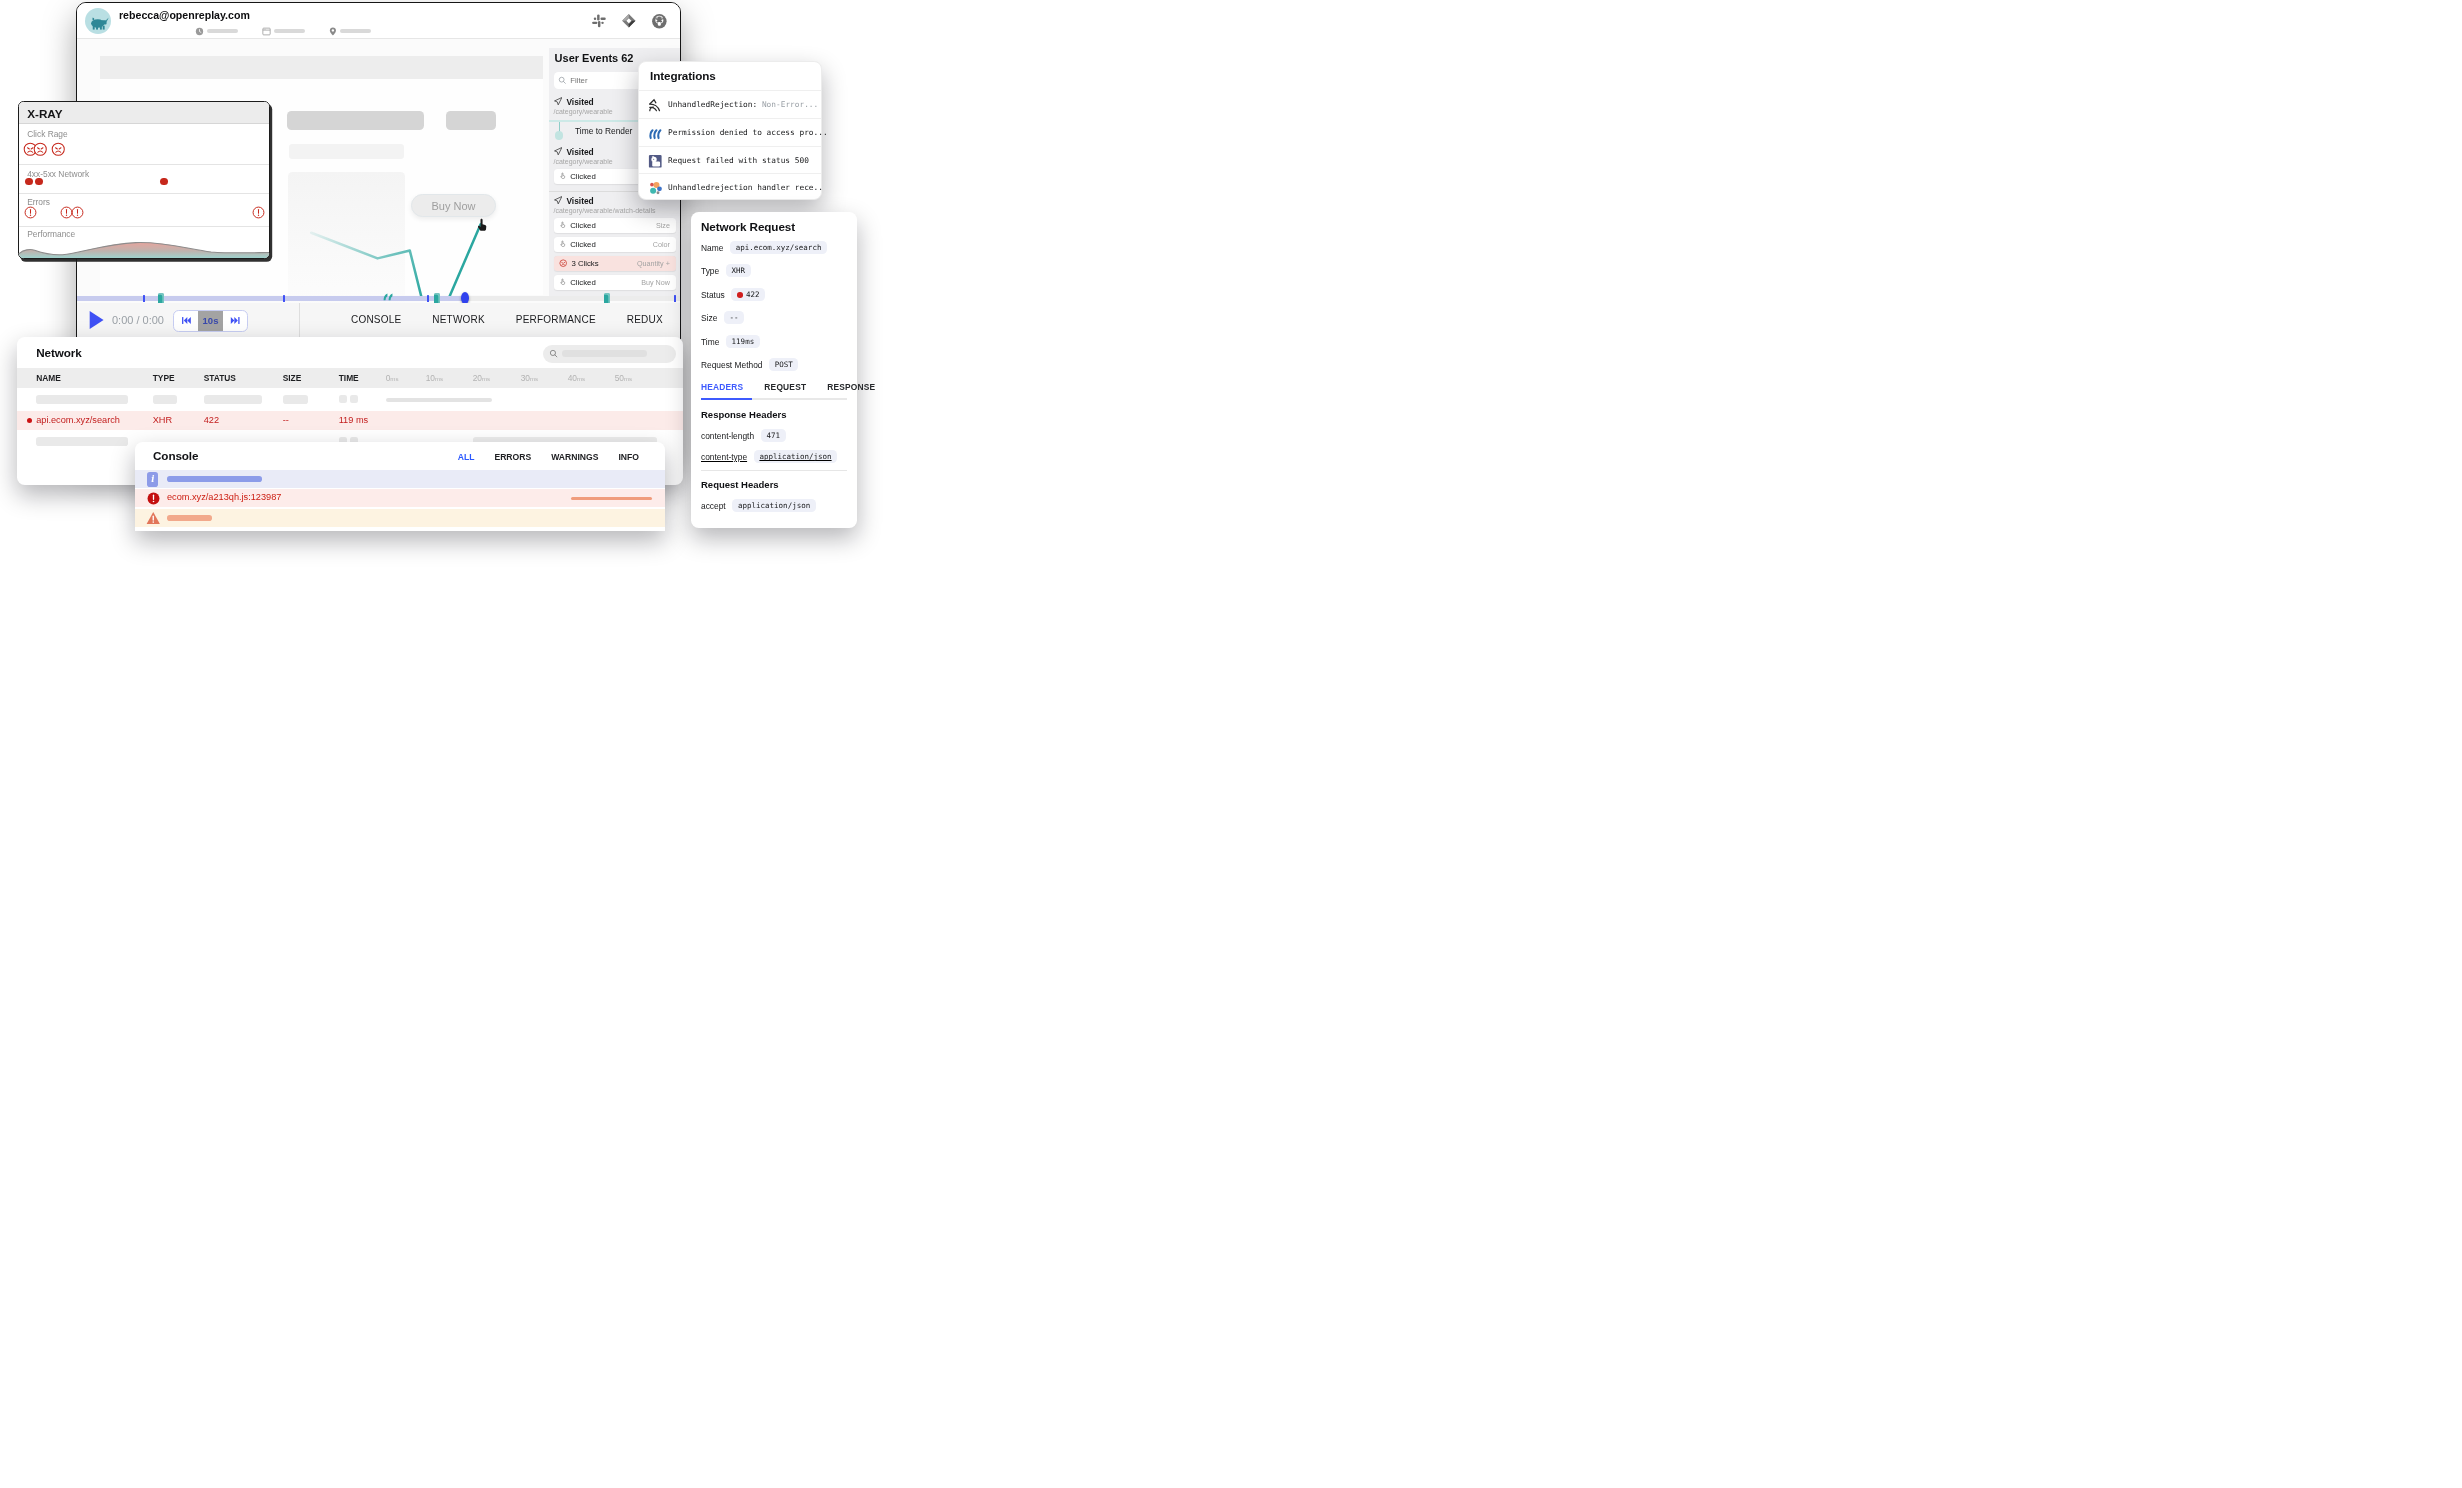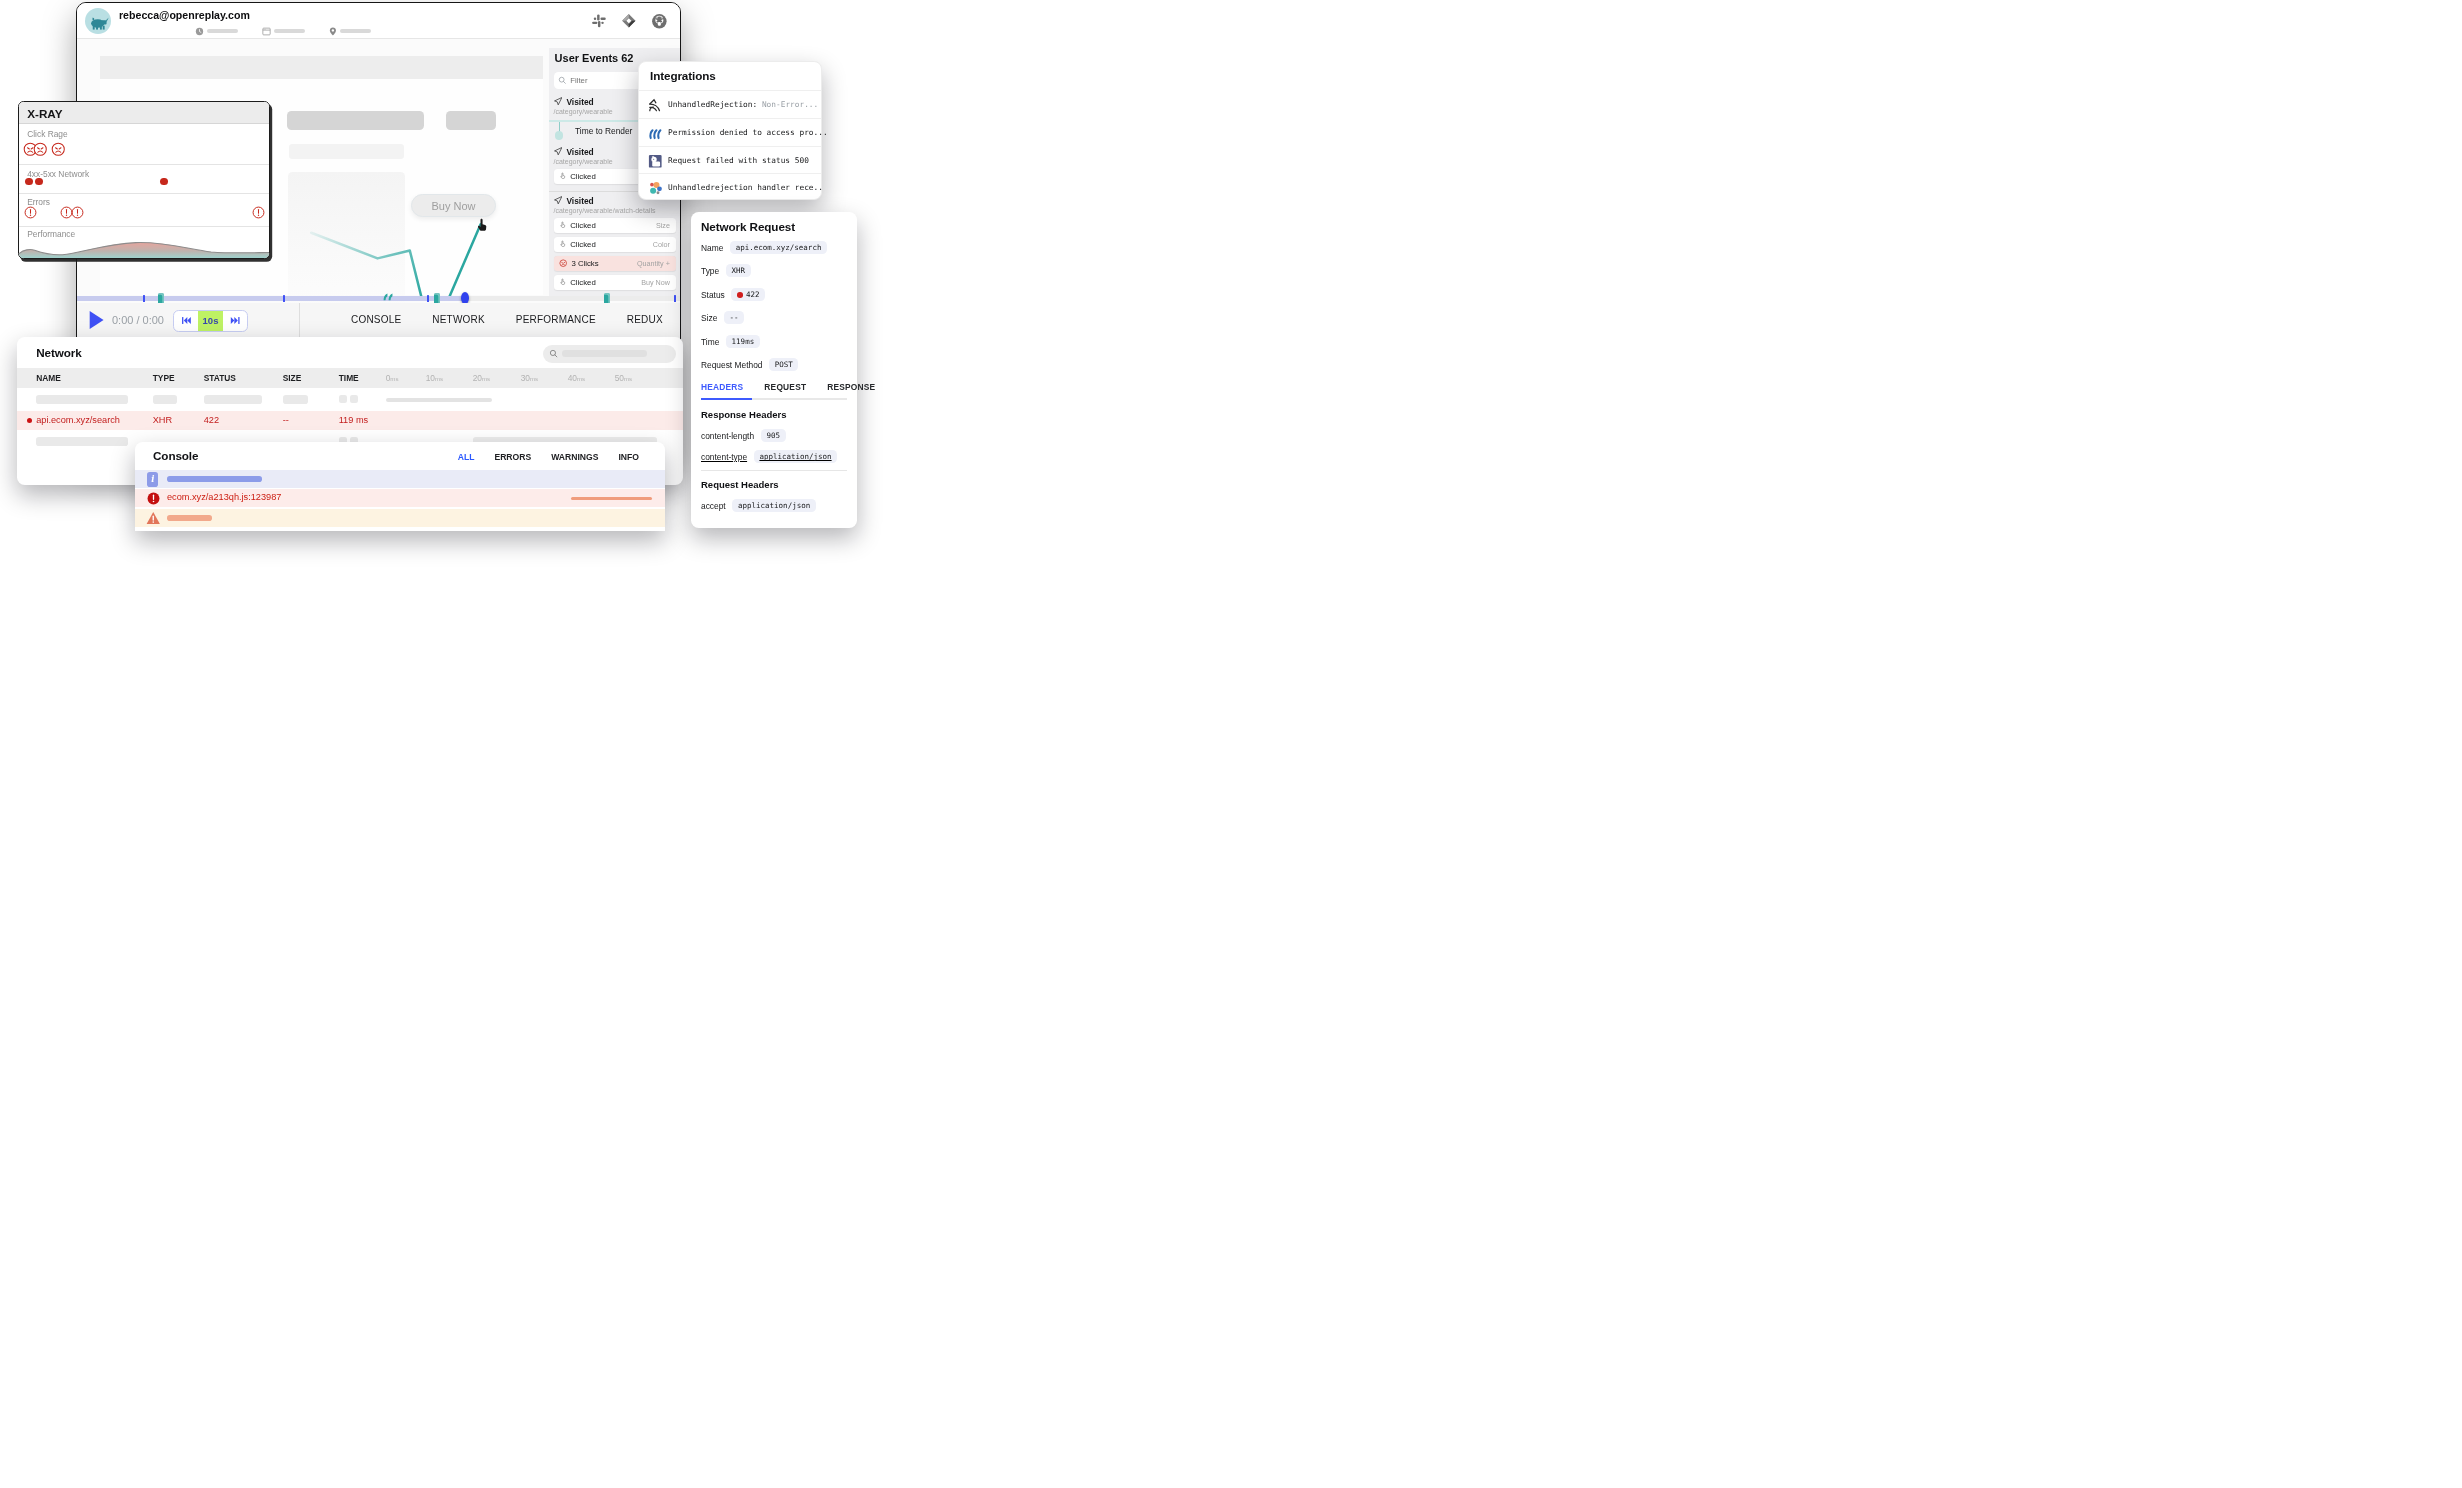--- a/index.html
+++ b/index.html
@@ -68,21 +68,21 @@
   .tl-note { position:absolute; top:-1.7px; width:6.1px; height:11.7px; background:#2ba7a0; border-radius:1.7px;
              box-shadow:inset -1.7px 1.7px 0 rgba(255,255,255,.35); }
   #playhead { position:absolute; left:384px; top:-2.2px; width:8.4px; height:12.3px; border-radius:50%;
               background:#3042ee; box-shadow:0 1.1px 2.8px rgba(0,0,0,.35); }
   
   #controls { position:absolute; left:0; right:0; top:264px; height:36px; background:#f6f6f6; }
   #play-time { position:absolute; left:35px; top:11px; font-size:11px; color:#9aa0a6; }
   #skip-group { position:absolute; left:96px; top:6.7px; width:75px; height:22px; background:#fff;
                 border:0.8px solid #c7cdf2; border-radius:5.6px; display:flex; overflow:hidden; }
   .skip-seg { flex:1; display:flex; align-items:center; justify-content:center; }
-  #skip-mid { background:#bef264; color:#3949ab; font-size:9.5px; font-weight:bold; }
+  #skip-mid { background:#a3a3a3; color:#3949ab; font-size:9.5px; font-weight:bold; }
   #ctl-divider { position:absolute; left:222px; top:0; width:0.6px; height:36px; background:#dedede; }
   #player-tabs { position:absolute; left:274px; top:11px; display:flex; gap:31px; font-size:10px;
                  color:#1a1b1e; letter-spacing:0.2px; font-weight:500; }
 
   
   #xray { left:18.4px; top:101px; width:252px; height:158px; background:#fff; border:1.1px solid #1c1c1c;
           border-radius:5.6px; box-shadow:2.2px 2.8px 0 rgba(25,25,25,.9); overflow:hidden; }
   #xray-header { position:absolute; left:0; right:0; top:0; height:22px; background:#ececec;
                  border-bottom:0.6px solid #d6d6d6; }
   #xray-title { position:absolute; left:7.8px; top:4.5px; font-size:11.7px; font-weight:bold; color:#151517; }
@@ -589,21 +589,21 @@
     <span>REQUEST</span>
     <span>RESPONSE</span>
   </div>
   <div id="nr-underline">
       <div class="on"></div>
     </div>
 
   <div class="nr-h2" style="top:197px;">Response Headers</div>
   <div class="nr-row" style="top:217px;">
     <span class="lbl15">content-length</span>
-    <span class="chip">905</span>
+    <span class="chip">471</span>
   </div>
   <div class="nr-row" style="top:238px;text-decoration:underline;">
     <span class="lbl15">content-type</span>
     <span class="chip">application/json</span>
   </div>
   <div id="nr-div"></div>
   <div class="nr-h2" style="top:267px;">Request Headers</div>
   <div class="nr-row" style="top:287px;">
     <span class="lbl15">accept</span>
     <span class="chip">application/json</span>

